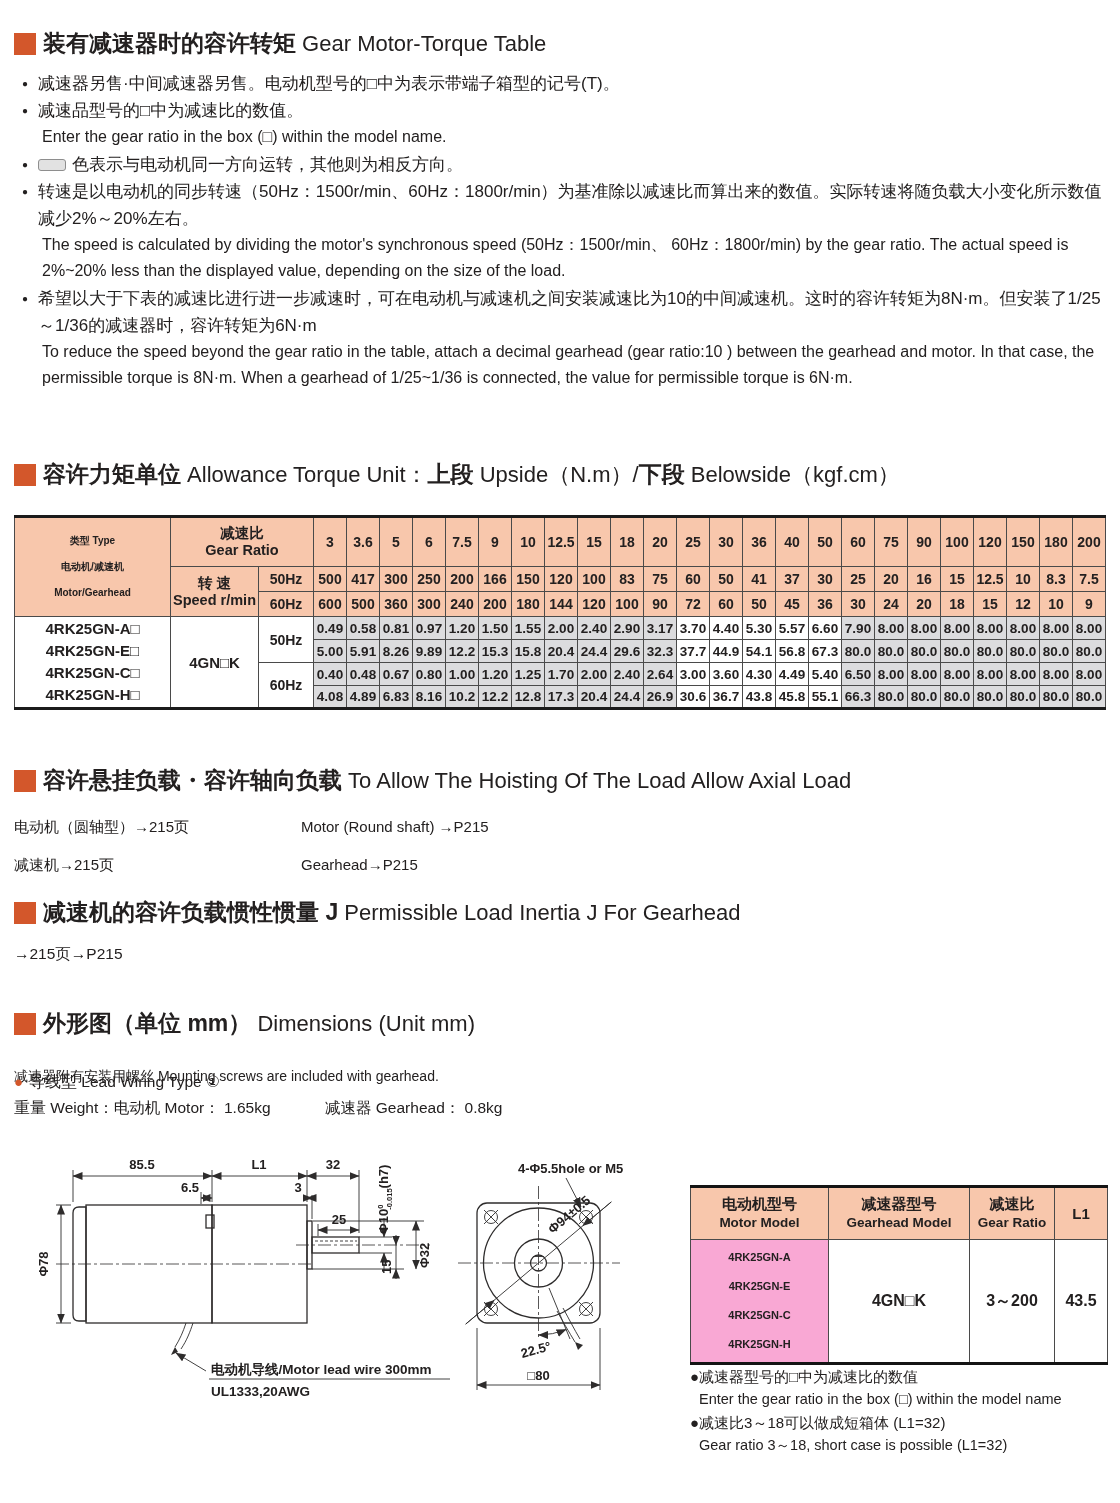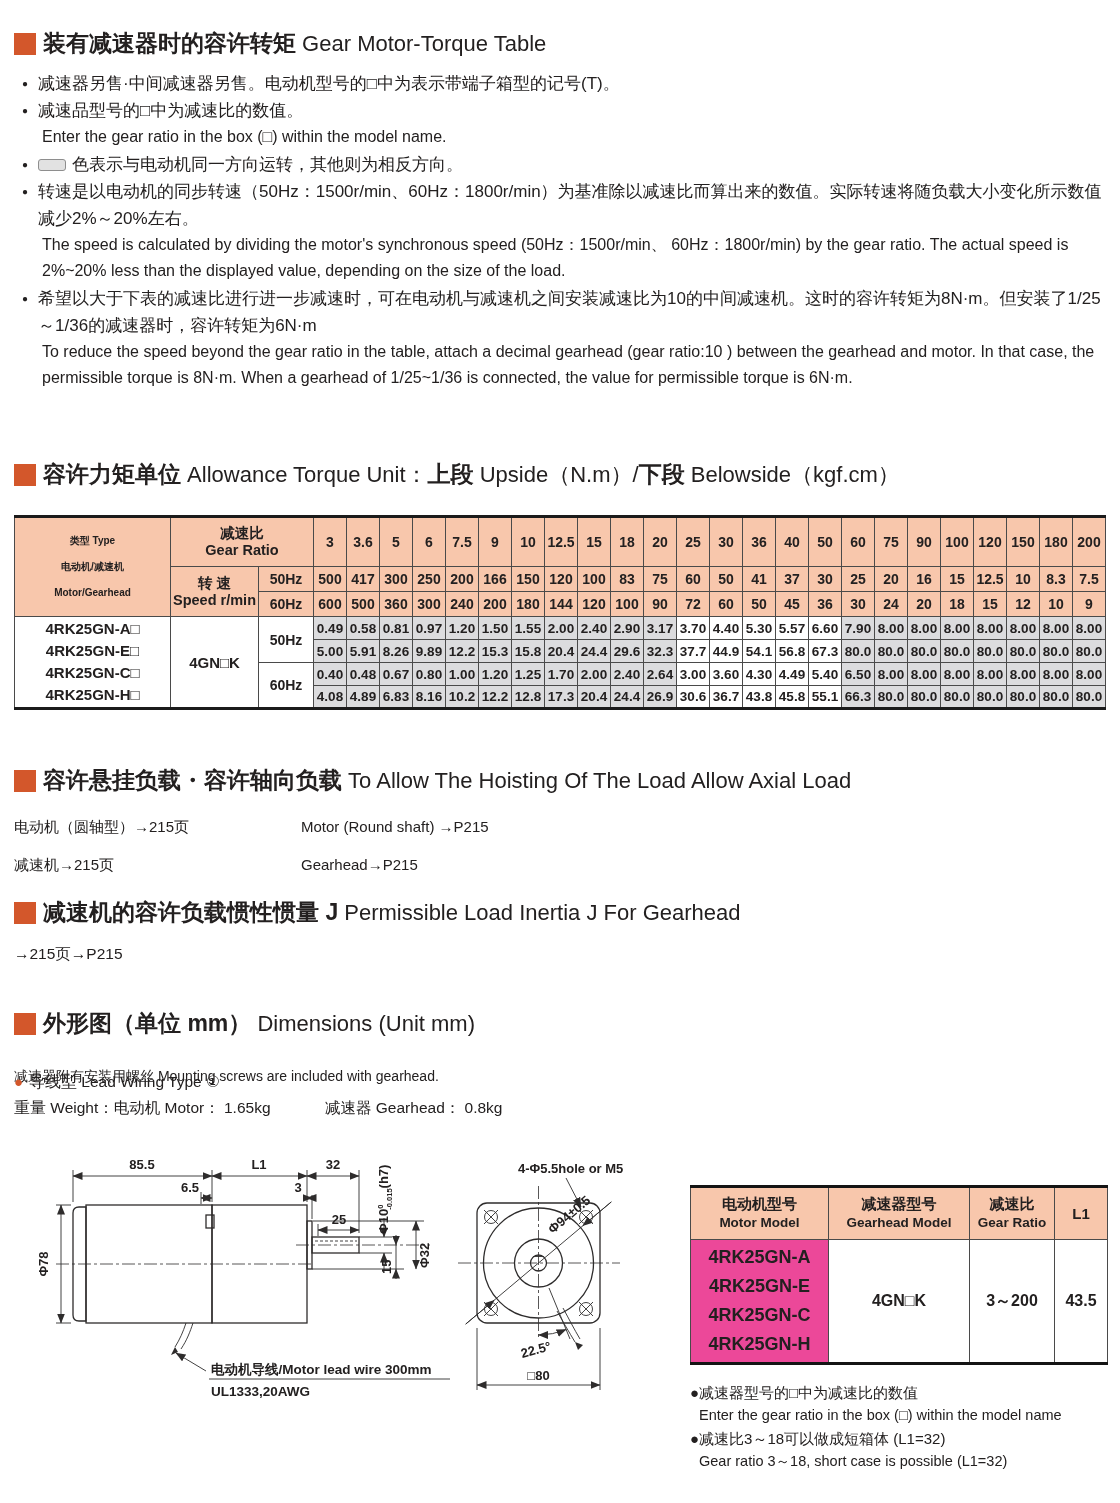--- a/index.html
+++ b/index.html
@@ -60,23 +60,23 @@
   .tol{font:700 7.5px "Liberation Sans","DejaVu Sans",sans-serif;fill:#232020}
   
   #info-box{position:absolute;left:690px;top:45px;width:417px}
   .info-table{border-collapse:collapse;table-layout:fixed;width:417px;
               border-top:3px solid #141414;border-bottom:3px solid #141414}
   .info-table td{border:1px solid #4a4a4a;text-align:center;vertical-align:middle;font-weight:700}
   .info-table tr.ihr{height:53px}
   .info-table tr.ibr{height:124px}
   .ih{background:#f8c7ac;font-size:15px;line-height:18px}
   .ih .en{font-size:13.5px}
-  .imodels{background:#ec4899;font-size:18px;line-height:29px}
+  .imodels{background:#f9a8d4;font-size:11px;line-height:29px}
   .ival{font-size:16px;background:#fff}
-  #info-notes{margin-top:16px;font-size:15px}
+  #info-notes{font-size:15px}
   #info-notes .note-cn{line-height:23px}
   #info-notes .note-en{line-height:23px;font-size:14.5px;margin-left:9px}
 </style>
 </head>
 <body>
 
 <div class="abs sec-heading" style="top:28px">
   <span class="sq"></span>
   <span class="parts"><span class="bld">装有减速器时的容许转矩</span><span> Gear Motor-Torque Table</span></span>
 </div>

